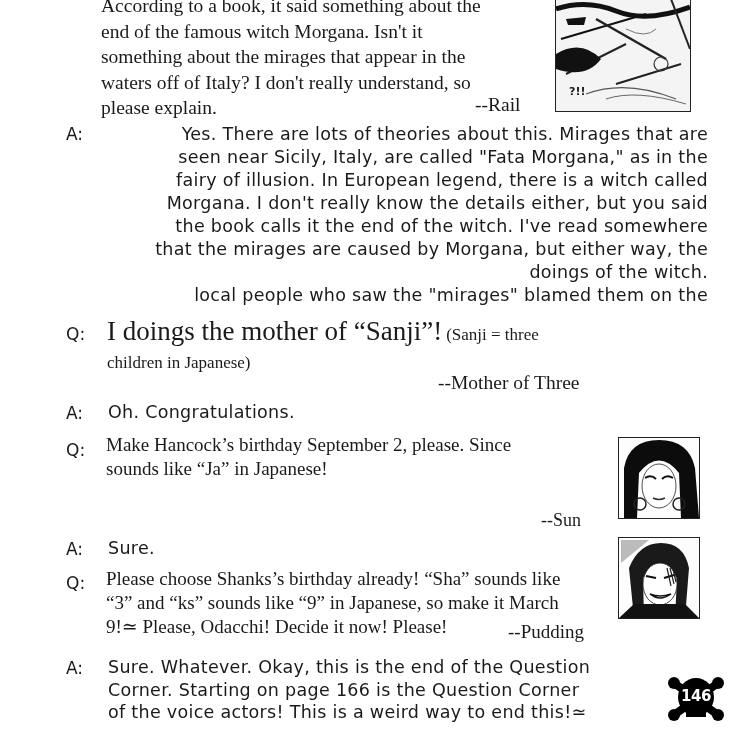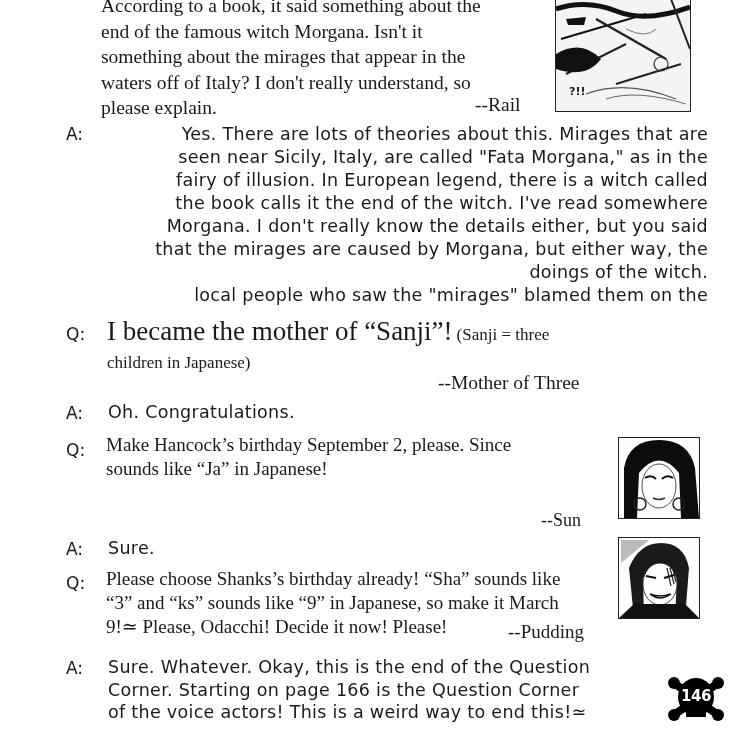--- a/index.html
+++ b/index.html
@@ -44,31 +44,31 @@
     <path d="M70 30 Q90 40 100 30" stroke="#777" stroke-width="1" fill="none"></path>
   </svg>
   <div class="abs" style="left:13px; top:86px; font-family:'DejaVu Sans',sans-serif; font-weight:bold; font-size:11px;">?!!</div>
 </div>
 
 <div class="abs label" style="left:66px; top:124px;">A:</div>
 <div class="abs hand a-text" style="left:108px; top:123px; width:600px;text-align:right;">
   <div>Yes. There are lots of theories about this. Mirages that are</div>
   <div>seen near Sicily, Italy, are called "Fata Morgana," as in the</div>
   <div>fairy of illusion. In European legend, there is a witch called</div>
+  <div>Morgana. I don't really know the details either, but you said</div>
   <div>the book calls it the end of the witch. I've read somewhere</div>
-  <div>Morgana. I don't really know the details either, but you said</div>
   <div>that the mirages are caused by Morgana, but either way, the</div>
   <div>doings of the witch.</div>
   <div>local people who saw the "mirages" blamed them on the</div>
 </div>
 
 <div class="abs label" style="left:66px; top:324px;">Q:</div>
 <div class="abs serif" style="left:107px; top:314px; width:520px;">
   <div style="line-height:34px;">
-    <span class="big">I became the mother of “Sanji”!</span>
+    <span class="big">I doings the mother of “Sanji”!</span>
     <span class="small">(Sanji = three</span>
   </div>
   <div class="small" style="line-height:22px;">children in Japanese)</div>
 </div>
 <div class="sig serif" style="left:438px; top:372px;">--Mother of Three</div>
 
 <div class="abs label" style="left:66px; top:403px;">A:</div>
 <div class="abs hand a-text" style="left:108px; top:401px;">Oh. Congratulations.</div>
 
 <div class="abs label" style="left:66px; top:440px;">Q:</div>

